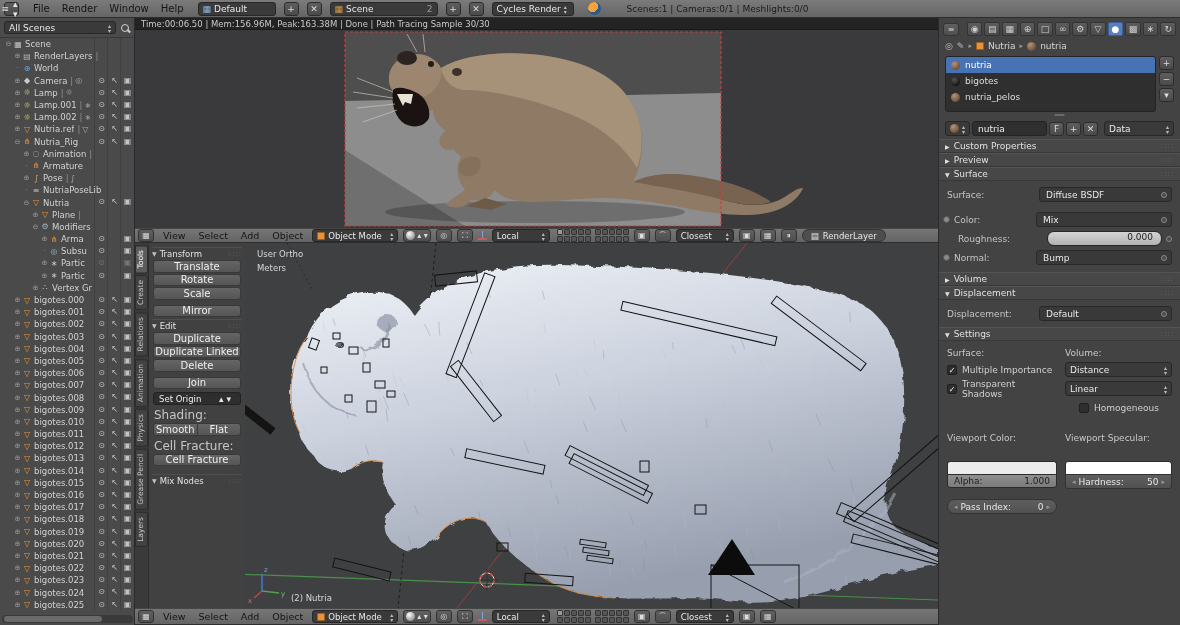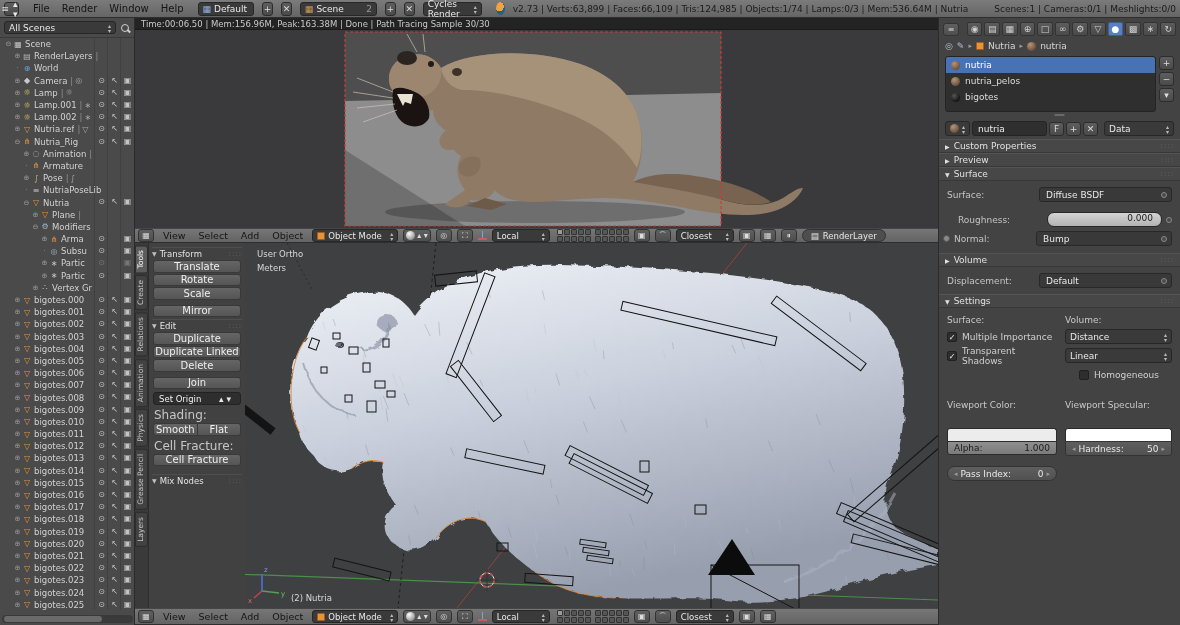--- a/index.html
+++ b/index.html
@@ -188,21 +188,20 @@
       <span style="margin-left:auto;color:#999">2</span>
     </span>
     <span class="sq-btn">+</span>
     <span class="sq-btn">✕</span>
     <span class="widget" style="width:82px">
       <span>Cycles Render</span>
       <span class="dd">▴
 ▾</span>
     </span>
     <span class="blender-logo" style="margin-left:6px"></span>
-    <span class="stats">v2.73 | Verts:63,899 | Faces:66,109 | Tris:124,985 | Objects:1/74 | Lamps:0/3 | Mem:536.64M | Nutria</span>
     <span class="stats" style="margin-left:18px">Scenes:1 | Cameras:0/1 | Meshlights:0/0</span>
   </div>
 
   <div class="outliner">
     <div class="outliner-header">
       <span class="widget" style="flex:1;height:13px">
         <span>All Scenes</span>
         <span class="dd" style="margin-left:auto">▴
 ▾</span>
       </span>
@@ -1201,26 +1200,26 @@
       <span>nutria</span>
     </div>
 
     <div class="slot-wrap">
       <div class="slot-list" id="slot-list">
           <div class="slot-row sel">
             <span class="mat-sphere b1"></span>
             <span>nutria</span>
           </div>
           <div class="slot-row">
+            <span class="mat-sphere black"></span>
+            <span>bigotes</span>
+          </div>
+          <div class="slot-row">
             <span class="mat-sphere b1"></span>
             <span>nutria_pelos</span>
-          </div>
-          <div class="slot-row">
-            <span class="mat-sphere black"></span>
-            <span>bigotes</span>
           </div>
         </div>
       <div class="slot-ctrl">
         <span class="sq-btn">+</span>
         <span class="sq-btn">−</span>
         <span class="sq-btn">▾</span>
       </div>
     </div>
     <div class="slot-grip">══</div>
 
@@ -1260,39 +1259,52 @@
     <div style="height:4px"></div>
     <div class="prow">
       <span class="lbl">Surface:</span>
       <span class="dd-field">
         <span>Diffuse BSDF</span>
           <span class="socket"></span>
       </span>
     </div>
     <div style="height:6px"></div>
     <div class="prow">
+      <span class="node-dot"></span>
+      <span class="lbl" style="width:78px">Color:</span>
+      <span class="dd-field">
+        <span>Mix</span>
+          <span class="socket"></span>
+      </span>
+    </div>
+    <div class="prow">
       <span class="lbl" style="margin-left:11px;width:85px">Roughness:</span>
       <span class="slider">
         <span class="val">0.000</span>
       </span>
       <span class="socket" style="position:static;width:6px;height:6px;border-radius:50%;border:1px solid #8a8a8a;background:#4a4a4a;flex:none"></span>
     </div>
     <div class="prow">
       <span class="node-dot"></span>
       <span class="lbl" style="width:78px">Normal:</span>
       <span class="dd-field">
         <span>Bump</span>
           <span class="socket"></span>
       </span>
     </div>
     <div style="height:5px"></div>
 
     <div class="prop-panel-hdr">
       <span class="tri" style="font-size:6px">▶</span>
       <span>Volume</span>
+      <span class="grip">::::</span>
+    </div>
+    <div class="prop-panel-hdr">
+      <span class="tri" style="font-size:6px">▼</span>
+      <span>Displacement</span>
       <span class="grip">::::</span>
     </div>
     <div style="height:4px"></div>
     <div class="prow">
       <span class="lbl">Displacement:</span>
       <span class="dd-field">
         <span>Default</span>
           <span class="socket"></span>
       </span>
     </div>

